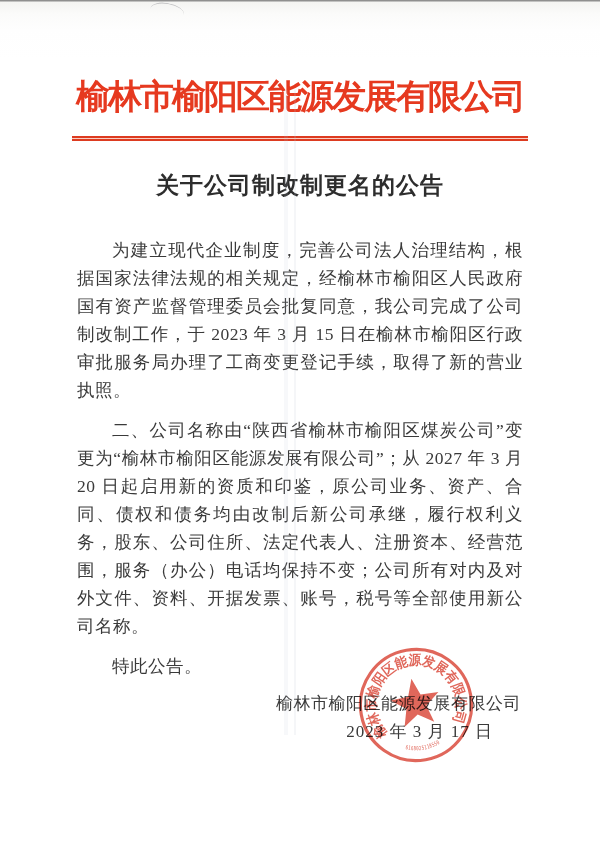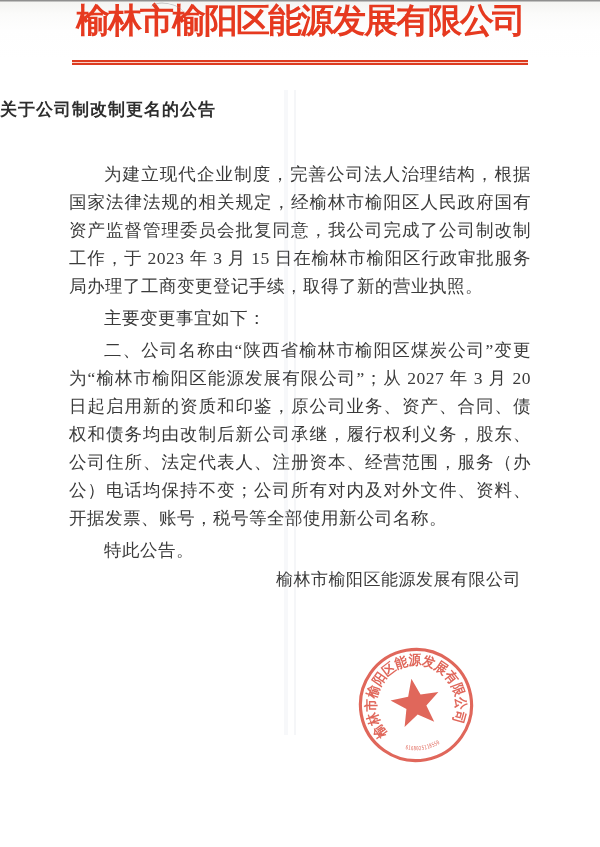--- a/index.html
+++ b/index.html
@@ -6,20 +6,21 @@
   body{
     width:600px;height:847px;overflow:hidden;
     background:#ffffff;
     font-family:"Liberation Serif","DejaVu Serif",serif;
     position:relative;
   }
   .paper{
     position:relative;width:600px;height:795px;
     background:linear-gradient(180deg,#8f8f8f 0px,#8f8f8f 1px,#f4f4f2 2px,#fbfbfa 14px,#fefefe 30px,#ffffff 60px);
     box-sizing:border-box;
+    padding-top:76px;
   }
   
   .streak{position:absolute;top:90px;bottom:60px;width:4px;background:rgba(190,198,212,0.12);}
   .streak.s1{left:284px;}
   .streak.s2{left:294px;width:2px;background:rgba(190,198,212,0.16);}
   
   .scratch{
     position:absolute;left:150px;top:3px;width:34px;height:16px;
     border-top:1.5px solid rgba(150,150,155,0.55);
     border-radius:50%;
@@ -32,32 +33,32 @@
     color:var(--accent,#e6391f);
   }
   .red-rule{
     width:456px;height:5px;margin:19px auto 0 auto;
     border-top:2px solid var(--rule,#dd3b20);
     border-bottom:2px solid var(--rule,#dd3b20);
     background:rgba(240,120,90,0.35);
     box-sizing:border-box;
   }
   .doc-title{
-    margin:30px 0 0 0;text-align:left;
-    font-size:17px;line-height:29px;font-weight:bold;
+    margin:30px 0 0 0;text-align:center;
+    font-size:23px;line-height:29px;font-weight:bold;
     color:#2d2d2d;letter-spacing:1px;
   }
   .body-text{
     width:470px;margin:36px auto 0 auto;
     font-size:17.5px;line-height:28px;
     color:var(--text,#3a3a3a);
     letter-spacing:0.5px;
   }
   .body-text p{
-    margin:4px;text-indent:2em;text-align:justify;
+    margin:12px;text-indent:2em;text-align:justify;
   }
   .signature{
     margin-top:2px;text-align:right;padding-right:14px;
     font-size:17px;line-height:24px;color:var(--text,#3a3a3a);
   }
   .sig-date{
     margin-top:4px;text-align:right;padding-right:42px;
     font-size:17px;line-height:24px;color:var(--text,#3a3a3a);
     letter-spacing:1px;
   }
@@ -84,25 +85,25 @@
   <div class="scratch"></div>
 
   <h1 class="letterhead">榆林市榆阳区能源发展有限公司</h1>
 
   <div class="red-rule"></div>
 
   <h2 class="doc-title">关于公司制改制更名的公告</h2>
 
   <div class="body-text">
     <p>为建立现代企业制度，完善公司法人治理结构，根据国家法律法规的相关规定，经榆林市榆阳区人民政府国有资产监督管理委员会批复同意，我公司完成了公司制改制工作，于 2023 年 3 月 15 日在榆林市榆阳区行政审批服务局办理了工商变更登记手续，取得了新的营业执照。</p>
-    <p>主要变更事宜如下：</p>
     <p>二、公司名称由“陕西省榆林市榆阳区煤炭公司”变更为“榆林市榆阳区能源发展有限公司”；从 2027 年 3 月 20 日起启用新的资质和印鉴，原公司业务、资产、合同、债权和债务均由改制后新公司承继，履行权利义务，股东、公司住所、法定代表人、注册资本、经营范围，服务（办公）电话均保持不变；公司所有对内及对外文件、资料、开据发票、账号，税号等全部使用新公司名称。</p>
     <p>特此公告。</p>
 
     <div class="signature">榆林市榆阳区能源发展有限公司</div>
+    <div class="sig-date">2023 年 3 月 17 日</div>
   </div>
 
   <div class="seal">
     <svg viewBox="0 0 120 120" width="118" height="118">
       <defs>
         <path id="sealArcTop" d="M 26.4 83.5 A 41 41 0 1 1 93.6 83.5" fill="none"></path>
         <path id="sealArcBottom" d="M 40.5 101.7 A 46 46 0 0 0 79.5 101.7" fill="none"></path>
       </defs>
       <circle class="seal-ring" cx="60" cy="60" r="56.5"></circle>
       <text class="seal-text">

